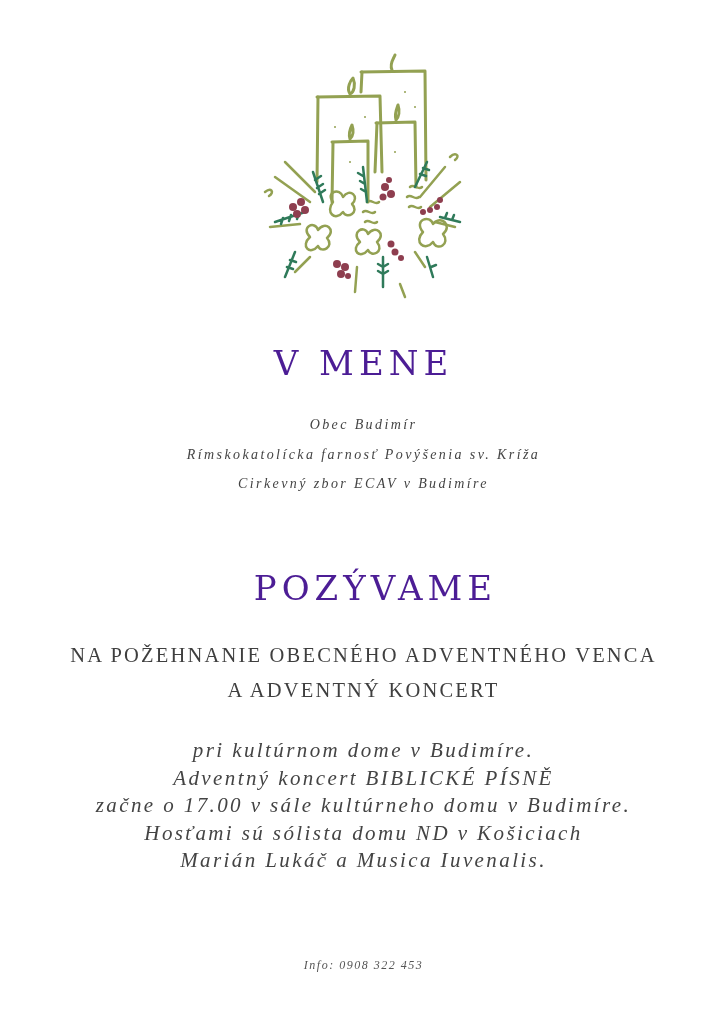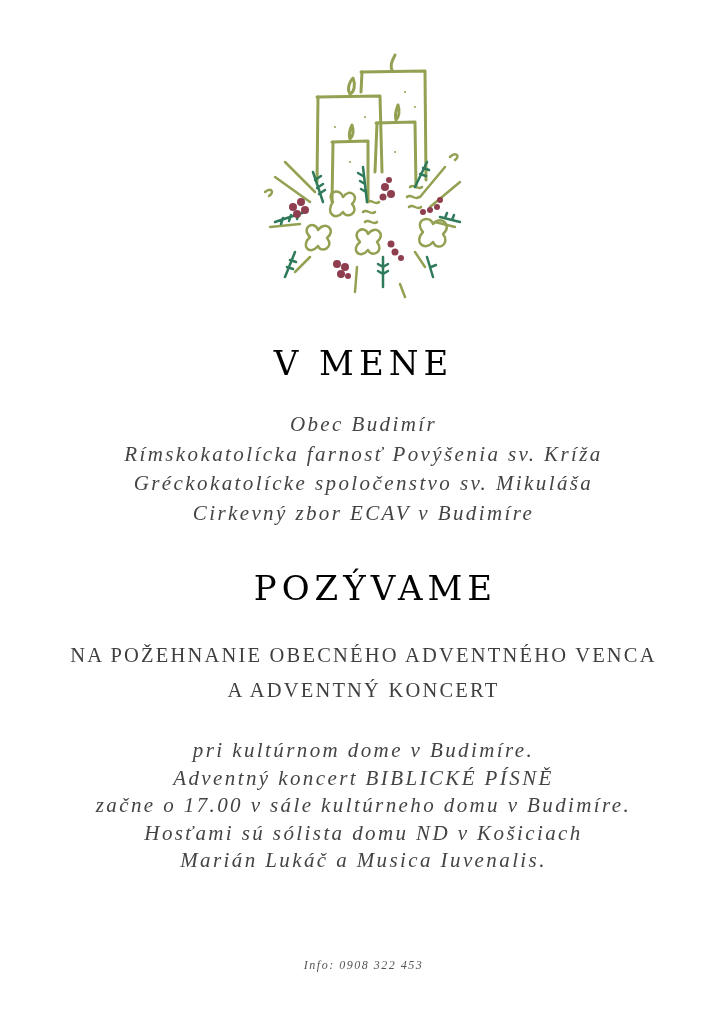--- a/index.html
+++ b/index.html
@@ -2,24 +2,24 @@
 <html><head>
 <meta charset="utf-8">
 <style>
   html, body { margin: 0; padding: 0; background: #ffffff; }
   body { width: 727px; height: 1024px; position: relative; overflow: hidden;
          font-family: "DejaVu Serif", "Liberation Serif", serif; color: #3d3d3d; }
   .page { position: absolute; inset: 0; }
   .illustration { position: absolute; left: 255px; top: 52px; width: 220px; height: 255px; }
   .center { position: absolute; left: 0; right: 0; text-align: center; }
   .h1 { font-family: "DejaVu Serif", "Liberation Serif", serif; font-weight: normal;
-        font-size: 34px; letter-spacing: 5px; color: #000000; margin: 0; }
+        font-size: 34px; letter-spacing: 5px; color: #4c1d95; margin: 0; }
   .it { font-family: "Liberation Serif", "DejaVu Serif", serif; font-style: italic;
         letter-spacing: 2.4px; color: #444; }
-  .org { top: 410px; font-size: 21px; line-height: 29.5px; text-align: center; }
+  .org { top: 410px; font-size: 14px; line-height: 29.5px; text-align: center; }
   .sub { top: 638px; font-family: "Liberation Serif", "DejaVu Serif", serif;
          font-size: 20.5px; letter-spacing: 2.2px; line-height: 35px; color: #3f3f3f; }
   .body-text { top: 737px; font-size: 21px; line-height: 27.5px; }
   .info { top: 958px; font-size: 12px; letter-spacing: 1.5px; color: #555; }
   .line { display: block; }
 </style>
 </head>
 <body>
 
 <div class="page">
@@ -111,21 +111,20 @@
     </g>
   </svg>
 
   <div class="center" style="top:343px;">
     <h1 class="h1">V MENE</h1>
   </div>
 
   <div class="center it org">
     <span class="line">Obec Budimír</span>
     <span class="line">Rímskokatolícka farnosť Povýšenia sv. Kríža</span>
-    <span class="line">Gréckokatolícke spoločenstvo sv. Mikuláša</span>
     <span class="line">Cirkevný zbor ECAV v Budimíre</span>
   </div>
 
   <div class="center" style="top:568px;margin-left:24px;">
     <h1 class="h1">POZÝVAME</h1>
   </div>
 
   <div class="center sub">
     <span class="line">NA POŽEHNANIE OBECNÉHO ADVENTNÉHO VENCA</span>
     <span class="line">A ADVENTNÝ KONCERT</span>

